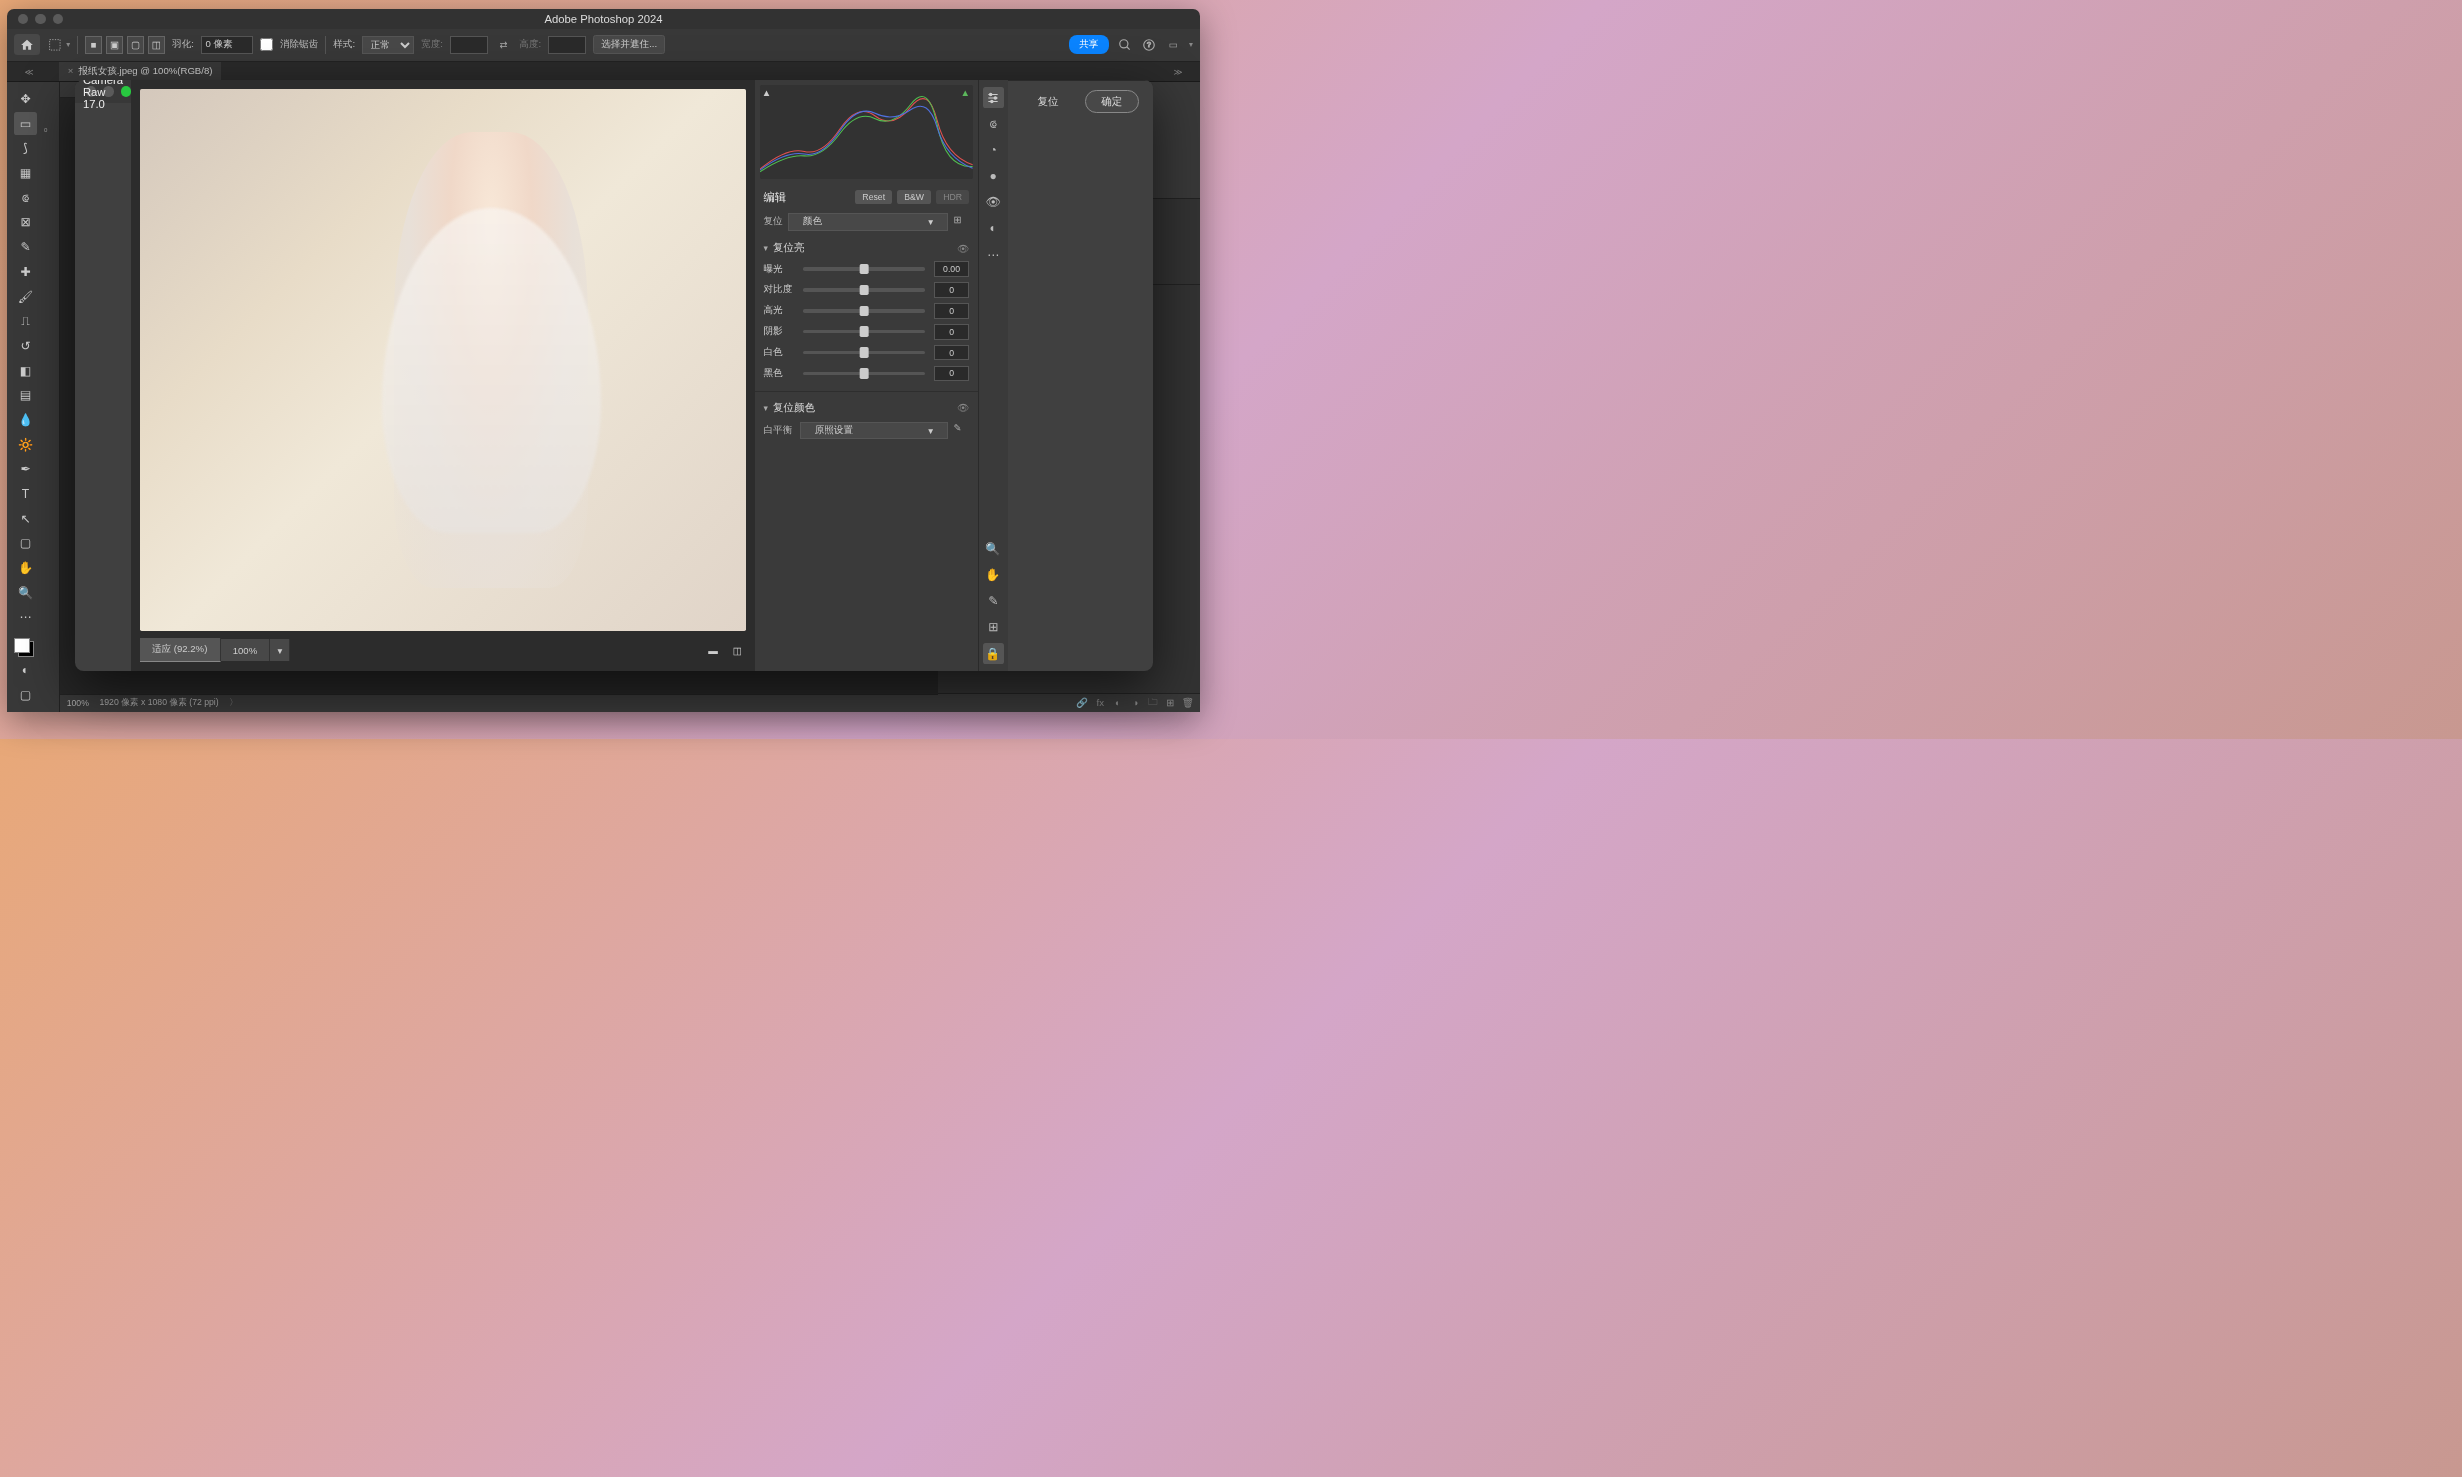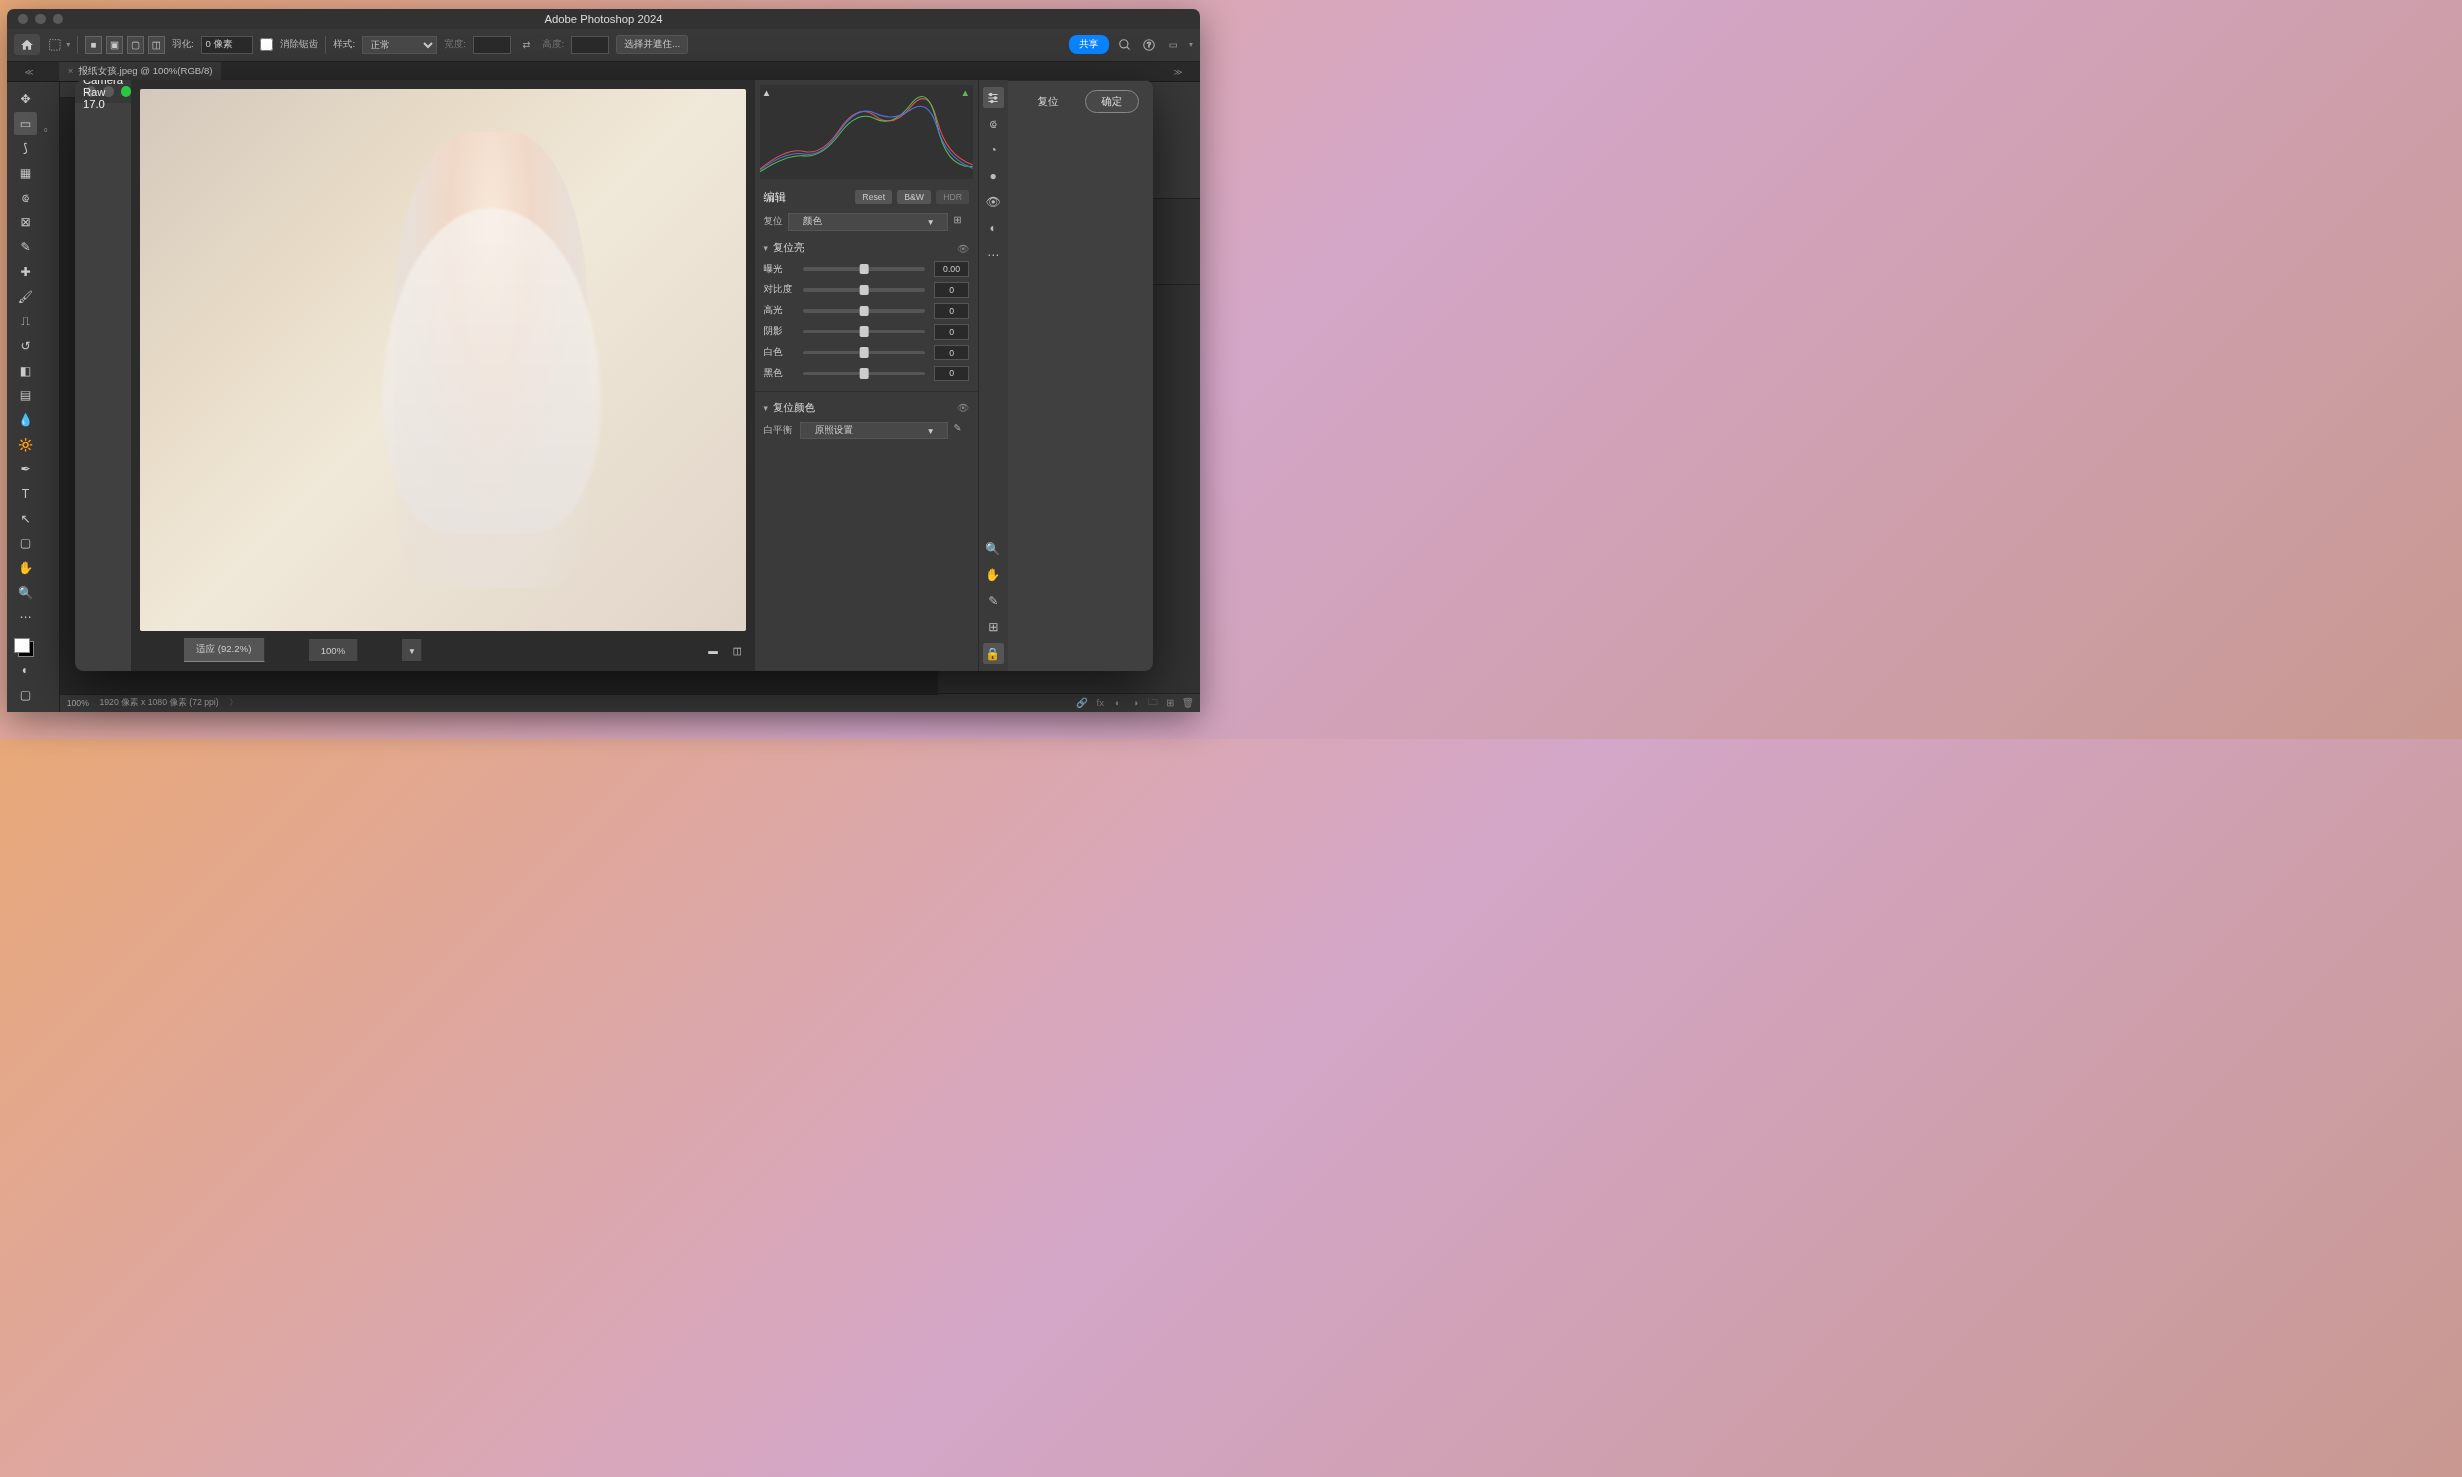--- a/index.html
+++ b/index.html
@@ -58,21 +58,21 @@
 .cr-filename { position: absolute; left: 50%; transform: translateX(-50%); color: #ddd; font-size: 10.5px; }
 .cr-header-icons { margin-left: auto; display: flex; gap: 10.5px; }
 .cr-hicon { width: 17.4px; height: 17.4px; color: #ccc; display: flex; align-items: center; justify-content: center; }
 
 .cr-body { flex: 1; display: flex; }
 .cr-preview { flex: 1; background: #2c2c2c; display: flex; flex-direction: column; padding: 8.7px; gap: 7px; }
 .cr-image { flex: 1; background: linear-gradient(135deg, #d4c8bc 0%, #e8dcc8 30%, #f0e8d8 50%, #e0d4c8 100%); border-radius: 1.7px; position: relative; overflow: hidden; }
 .cr-image::before { content: ""; position: absolute; left: 42%; top: 8%; width: 32%; height: 84%; background: radial-gradient(ellipse at 50% 20%, #f8e8d8 0%, #f0d8c8 30%, #e8e0d8 60%, transparent 100%); border-radius: 40% 40% 20% 20%; }
 .cr-image::after { content: ""; position: absolute; left: 40%; top: 22%; width: 36%; height: 60%; background: linear-gradient(180deg, #f8f4f0 0%, #f0ece8 50%, #e8e4e0 100%); opacity: 0.7; border-radius: 50% 50% 30% 30% / 60% 60% 40% 40%; filter: blur(1.7px); }
 .cr-bottom-bar { display: flex; align-items: center; gap: 0; }
-.cr-zoom-tab { padding: 5.2px 12.2px; background: #484848; color: #ccc; font-size: 9.6px; border-right: 0.9px solid #333; margin-left: 44px; }
+.cr-zoom-tab { padding: 5.2px 12.2px; background: #484848; color: #ccc; font-size: 9.6px; border-right: 0.9px solid #333; }
 .cr-zoom-tab.active { background: #555; border-bottom: 1.7px solid #888; }
 .cr-compare-icons { margin-left: auto; display: flex; gap: 7px; }
 
 .cr-right { width: 253px; background: #3a3a3a; display: flex; }
 .cr-edit-panel { flex: 1; display: flex; flex-direction: column; overflow: hidden; }
 .cr-histogram { height: 94px; background: #323232; position: relative; margin: 5.2px; border-radius: 1.7px; }
 .hist-curve { position: absolute; inset: 0; }
 .cr-tri { position: absolute; top: 1.7px; width: 10.5px; height: 10.5px; }
 .cr-tri.left { left: 1.7px; } .cr-tri.right { right: 1.7px; color: #5cb85c; }
 
@@ -142,21 +142,21 @@
       <div class="tb-sq">▣</div>
       <div class="tb-sq">▢</div>
       <div class="tb-sq">◫</div>
     </div>
     <span class="tb-label">羽化:</span>
     <input class="tb-input" style="width: 52px;" value="0 像素">
     <input type="checkbox" style="">
     <span class="tb-label">消除锯齿</span>
     <div style="width:0.9px;height:17.4px;background:#555"></div>
     <span class="tb-label">样式:</span>
-    <select class="tb-select" style="width:75px"><option>正常</option></select>
+    <select class="tb-select" style="width:52px"><option>正常</option></select>
     <span class="tb-label" style="color:#777">宽度:</span>
     <input class="tb-input" style="width: 38px;" disabled="">
     <div class="tb-icon">⇄</div>
     <span class="tb-label" style="color:#777">高度:</span>
     <input class="tb-input" style="width: 38px;" disabled="">
     <button class="tb-btn">选择并遮住...</button>
     <button class="share-btn">共享</button>
     <div class="tb-icon">
       <svg width="14" height="14" viewBox="0 0 24 24" fill="none" stroke="#aaa" stroke-width="2">
           <circle cx="10" cy="10" r="7"></circle>

